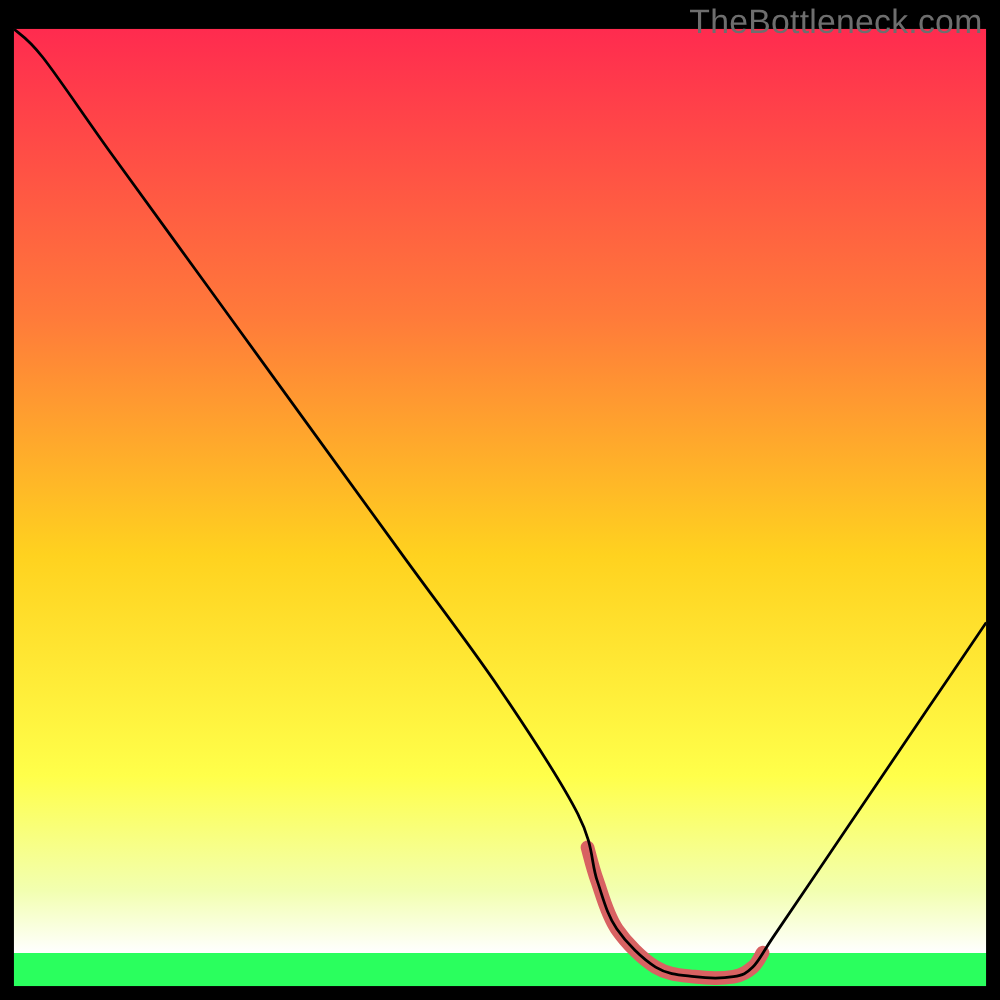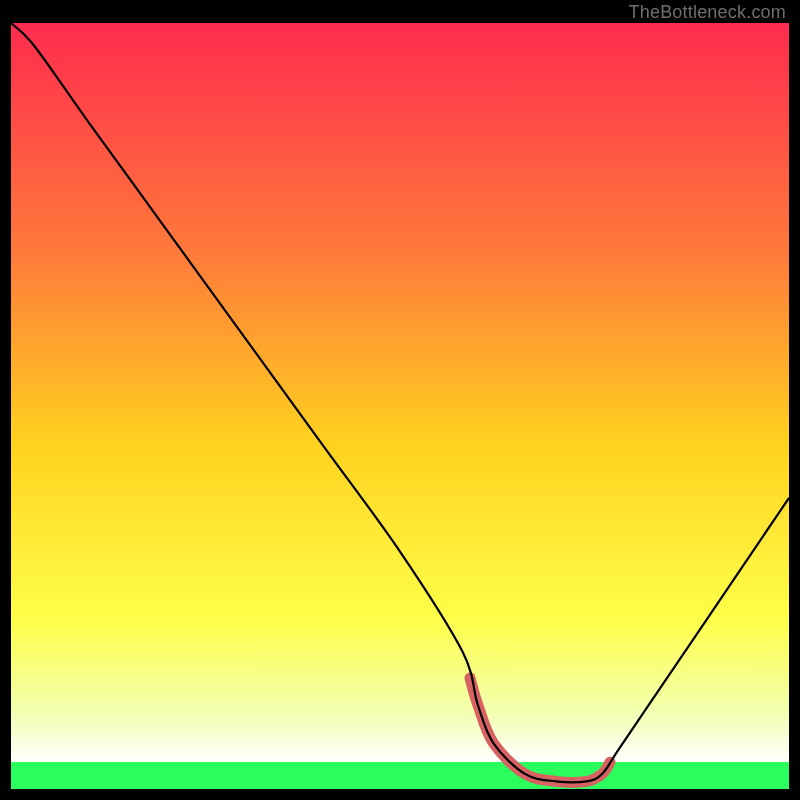--- a/index.html
+++ b/index.html
@@ -24,21 +24,21 @@
     left: 0;
     top: 0;
     width: 778px;
     height: 766px;
   }
   .watermark {
     position: absolute;
     top: 2px;
     right: 14px;
     color: #6e6e6e;
-    font-size: 18px;
+    font-size: 27px;
     font-weight: 500;
     letter-spacing: 0.2px;
   }
 </style>
 </head>
 <body>
 
 <div class="frame">
   <svg class="plot" viewBox="0 0 778 766" preserveAspectRatio="none">
     <defs>

